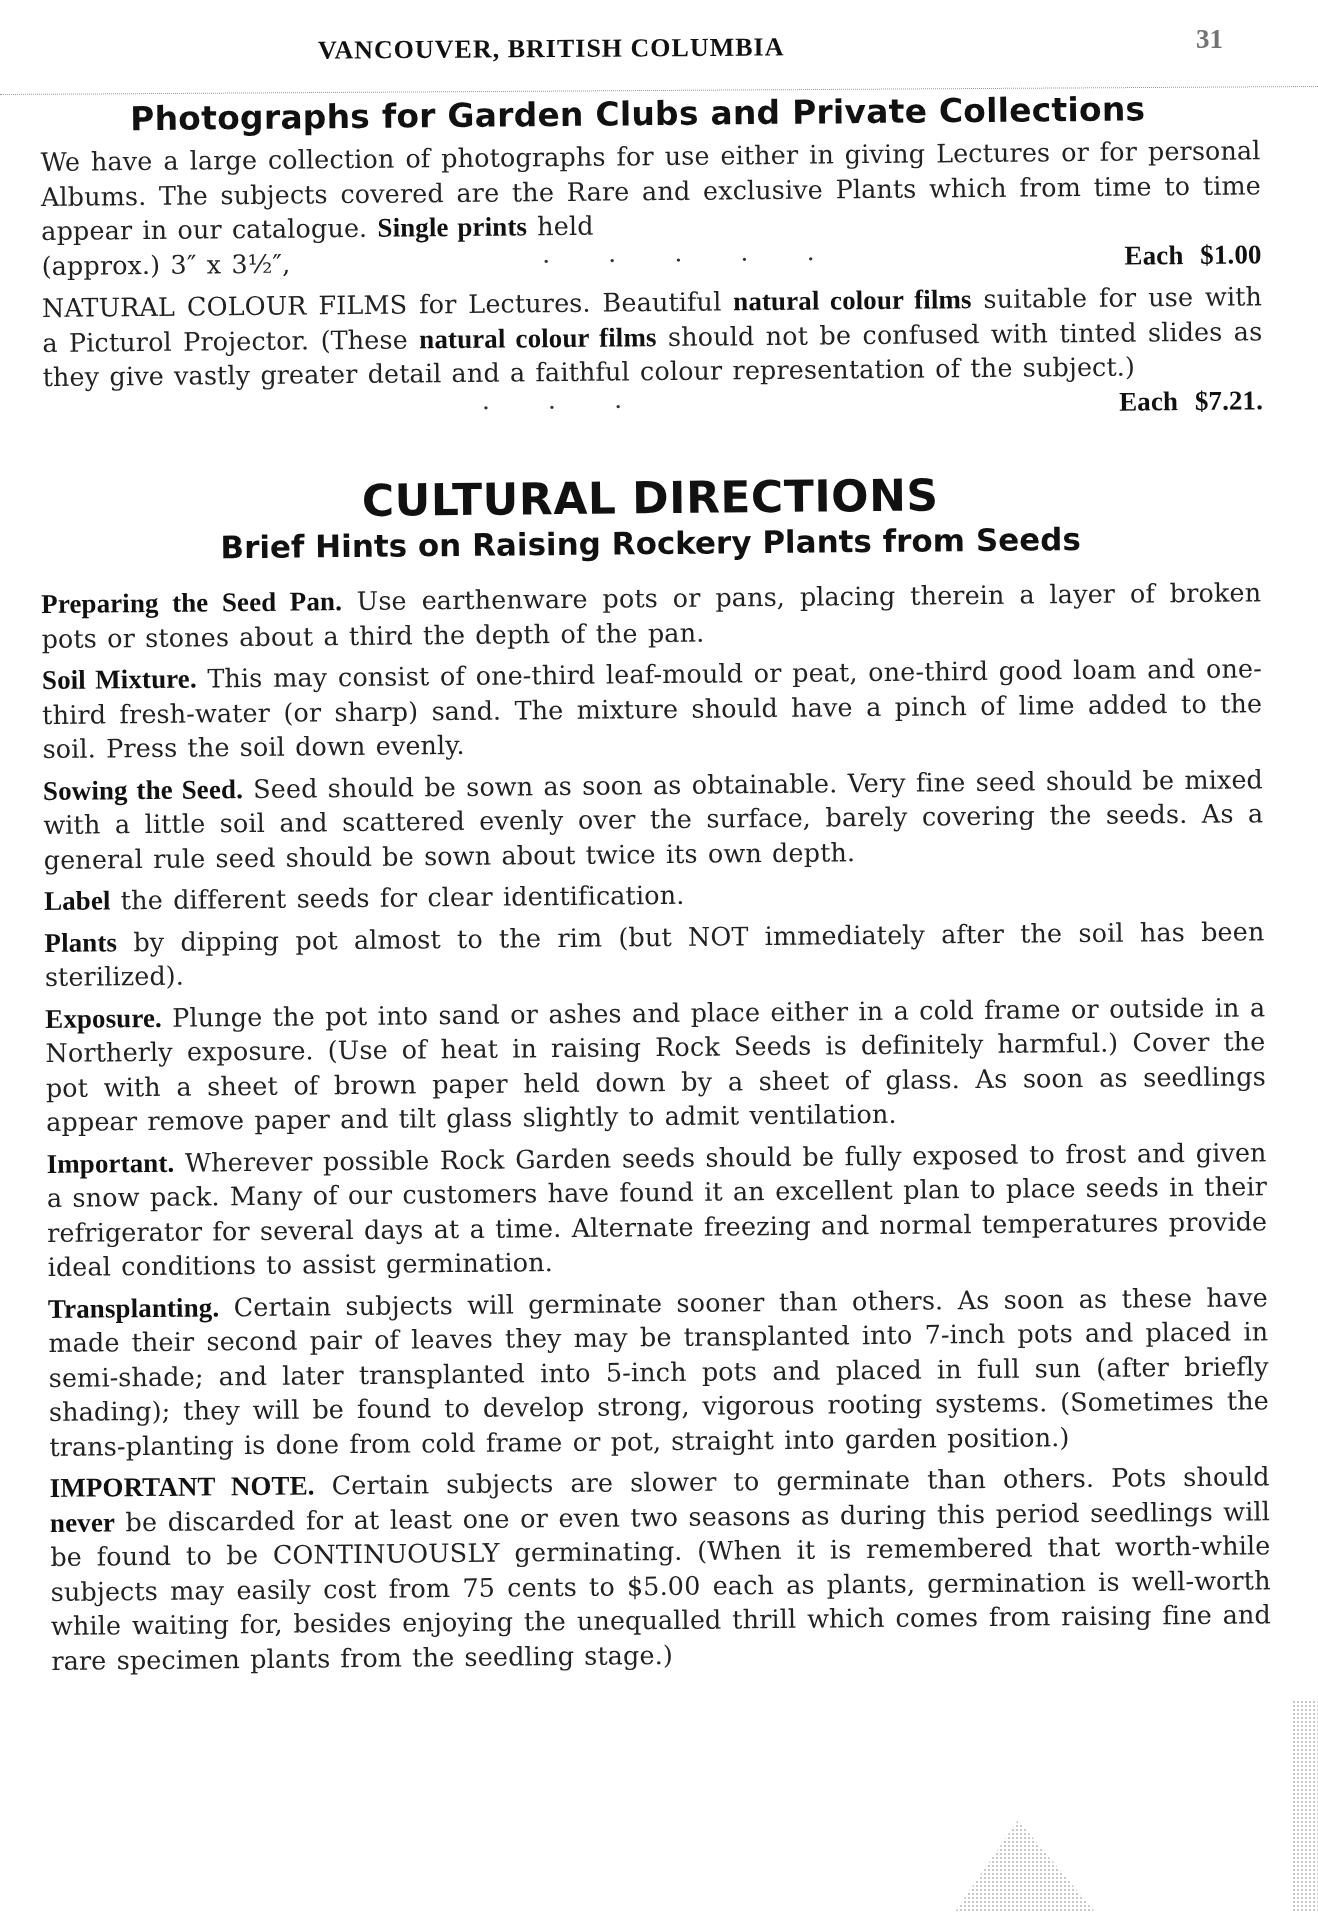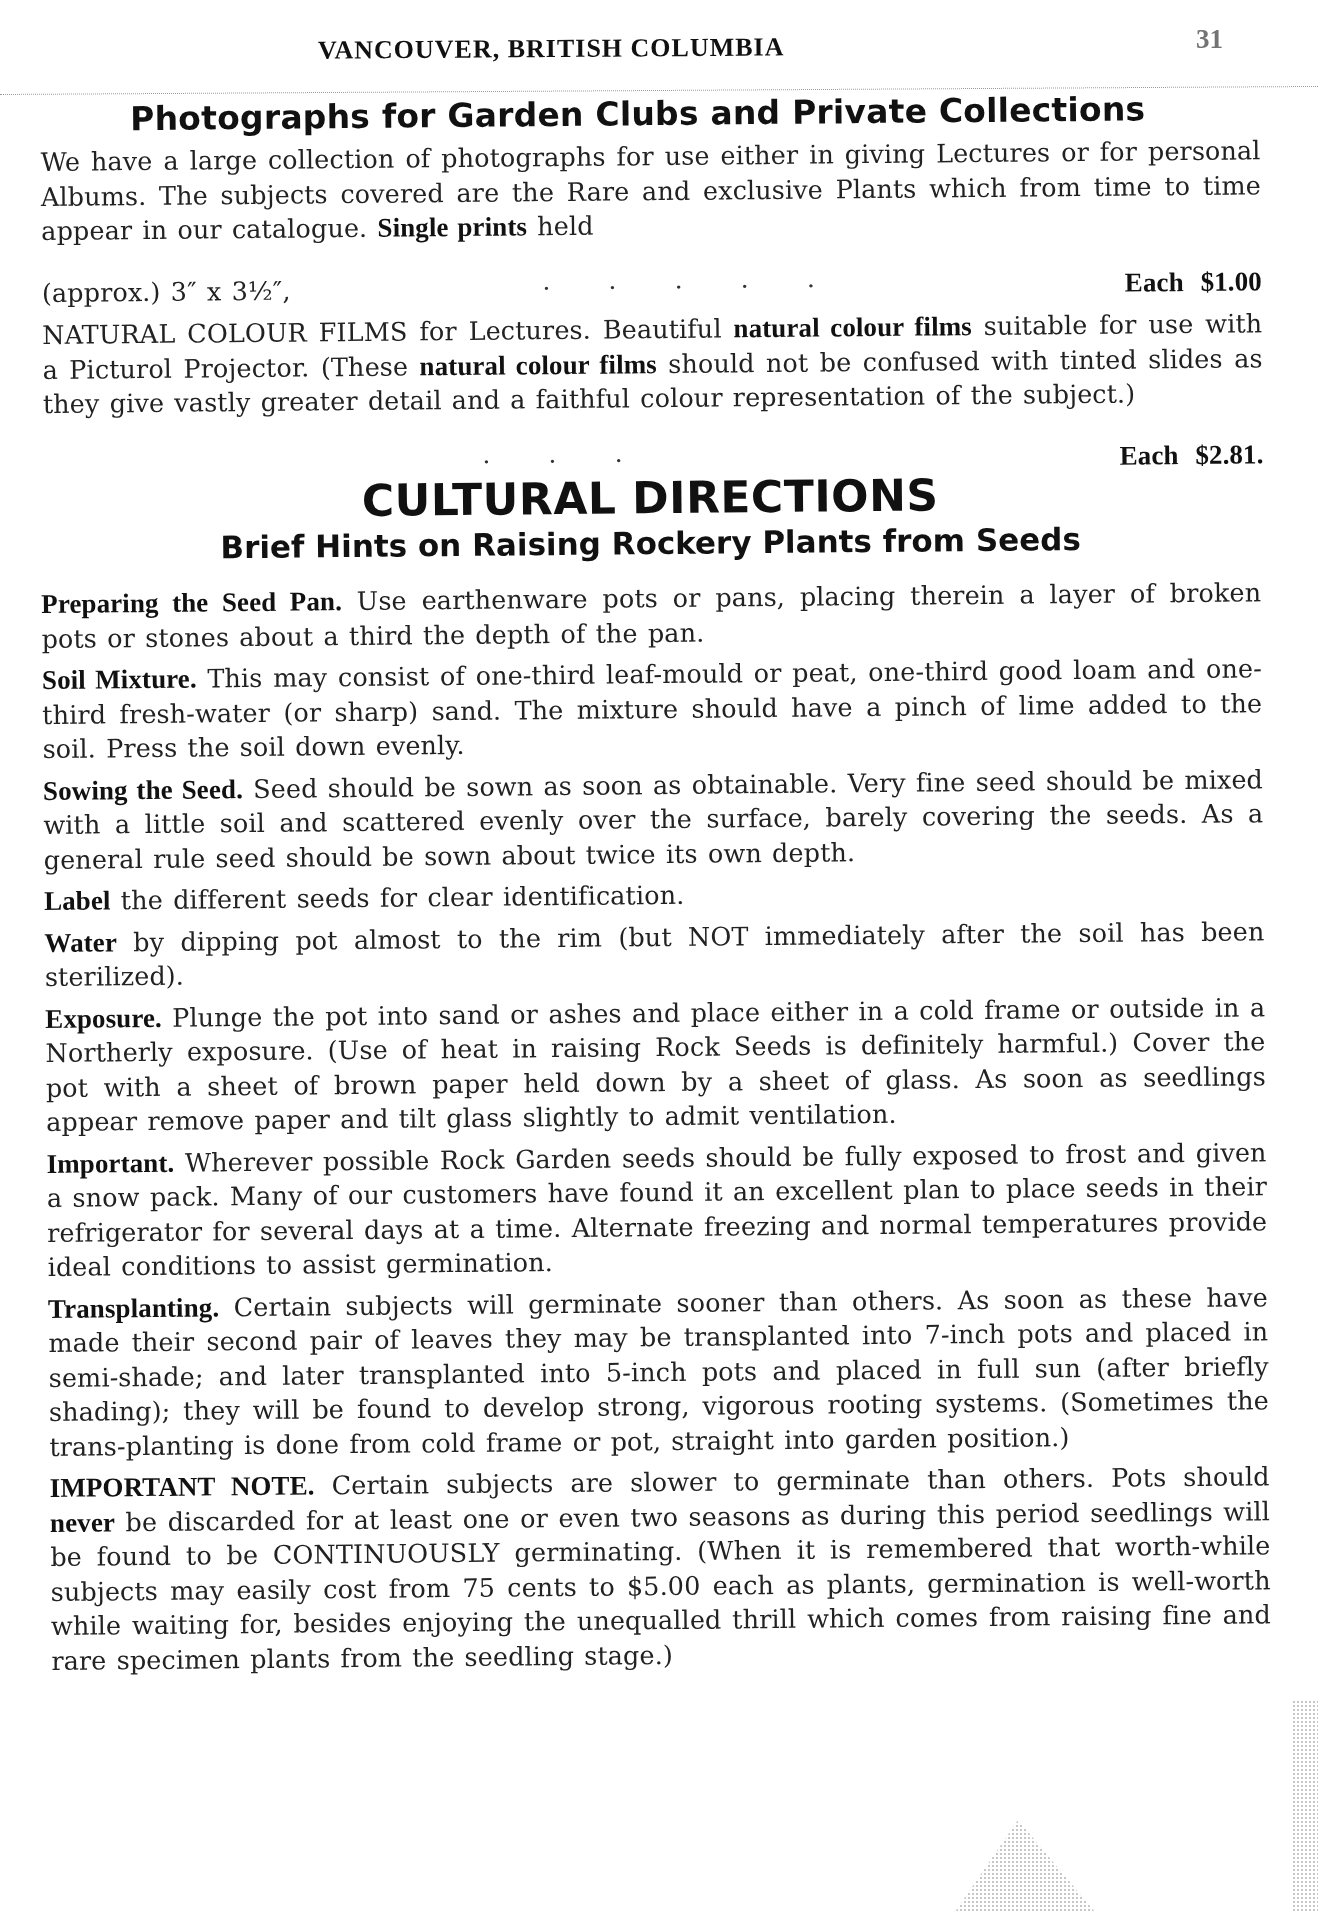--- a/index.html
+++ b/index.html
@@ -45,21 +45,21 @@
       line-height: 34.5px; text-align: justify; color: #222;
       font-weight: normal; letter-spacing: 0.1px;
       word-spacing: 2px;
     }
     p b, .lead {
       font-family: "Liberation Serif", serif; font-weight: bold; color: #111;
       font-size: 27px;
     }
     .price-line { display: flex; justify-content: space-between; align-items: baseline; }
     .dots { letter-spacing: 58px; color: #333; }
-    .price { font-family: "Liberation Serif", serif; font-weight: bold; font-size: 27px; color: #111; word-spacing: 10px; margin-top: 27px; }
+    .price { font-family: "Liberation Serif", serif; font-weight: bold; font-size: 27px; color: #111; word-spacing: 10px; }
     h1.main-title {
       margin: 0; text-align: center;
       font-family: "DejaVu Sans", sans-serif; font-weight: bold;
       font-size: 44px; letter-spacing: 0.5px; color: #111;
     }
     h3.sub-title {
       margin: 2px 0 20px 0; text-align: center;
       font-family: "DejaVu Sans", sans-serif; font-weight: bold;
       font-size: 31px; color: #111;
     }
@@ -94,34 +94,34 @@
         <span class="dots">·····</span>
         <span class="price">Each  $1.00</span>
       </span>
     </p>
 
     <p>
       <span>NATURAL COLOUR FILMS for Lectures. Beautiful </span><b>natural colour films</b><span> suitable for use with a Picturol Projector. (These </span><b>natural colour films</b><span> should not be confused with tinted slides as they give vastly greater detail and a faithful colour representation of the subject.)</span>
       <span class="price-line">
         <span></span>
         <span class="dots">···</span>
-        <span class="price">Each $2.81.</span>
+        <span class="price">Each $7.21.</span>
       </span>
     </p>
   </section>
 
   <section class="content sec2">
     <h1 class="main-title">CULTURAL DIRECTIONS</h1>
     <h3 class="sub-title">Brief Hints on Raising Rockery Plants from Seeds</h3>
 
     <p><span class="lead">Preparing the Seed Pan.</span><span> Use earthenware pots or pans, placing therein a layer of broken pots or stones about a third the depth of the pan.</span></p>
     <p><span class="lead">Soil Mixture.</span><span> This may consist of one-third leaf-mould or peat, one-third good loam and one-third fresh-water (or sharp) sand. The mixture should have a pinch of lime added to the soil. Press the soil down evenly.</span></p>
     <p><span class="lead">Sowing the Seed.</span><span> Seed should be sown as soon as obtainable. Very fine seed should be mixed with a little soil and scattered evenly over the surface, barely covering the seeds. As a general rule seed should be sown about twice its own depth.</span></p>
     <p><span class="lead">Label</span><span> the different seeds for clear identification.</span></p>
-    <p><span class="lead">Water</span><span> by dipping pot almost to the rim (but NOT immediately after the soil has been sterilized).</span></p>
+    <p><span class="lead">Plants</span><span> by dipping pot almost to the rim (but NOT immediately after the soil has been sterilized).</span></p>
     <p><span class="lead">Exposure.</span><span> Plunge the pot into sand or ashes and place either in a cold frame or outside in a Northerly exposure. (Use of heat in raising Rock Seeds is definitely harmful.) Cover the pot with a sheet of brown paper held down by a sheet of glass. As soon as seedlings appear remove paper and tilt glass slightly to admit ventilation.</span></p>
     <p><span class="lead">Important.</span><span> Wherever possible Rock Garden seeds should be fully exposed to frost and given a snow pack. Many of our customers have found it an excellent plan to place seeds in their refrigerator for several days at a time. Alternate freezing and normal temperatures provide ideal conditions to assist germination.</span></p>
     <p><span class="lead">Transplanting.</span><span> Certain subjects will germinate sooner than others. As soon as these have made their second pair of leaves they may be transplanted into 7-inch pots and placed in semi-shade; and later transplanted into 5-inch pots and placed in full sun (after briefly shading); they will be found to develop strong, vigorous rooting systems. (Sometimes the trans-planting is done from cold frame or pot, straight into garden position.)</span></p>
 
     <p><span class="lead">IMPORTANT NOTE.</span><span> Certain subjects are slower to germinate than others. Pots should </span><b>never</b><span> be discarded for at least one or even two seasons as during this period seedlings will be found to be CONTINUOUSLY germinating. (When it is remembered that worth-while subjects may easily cost from 75 cents to $5.00 each as plants, germination is well-worth while waiting for, besides enjoying the unequalled thrill which comes from raising fine and rare specimen plants from the seedling stage.)</span></p>
   </section>
 
   <div class="halftone ht1"></div>
   <div class="halftone ht2"></div>
 </div>

